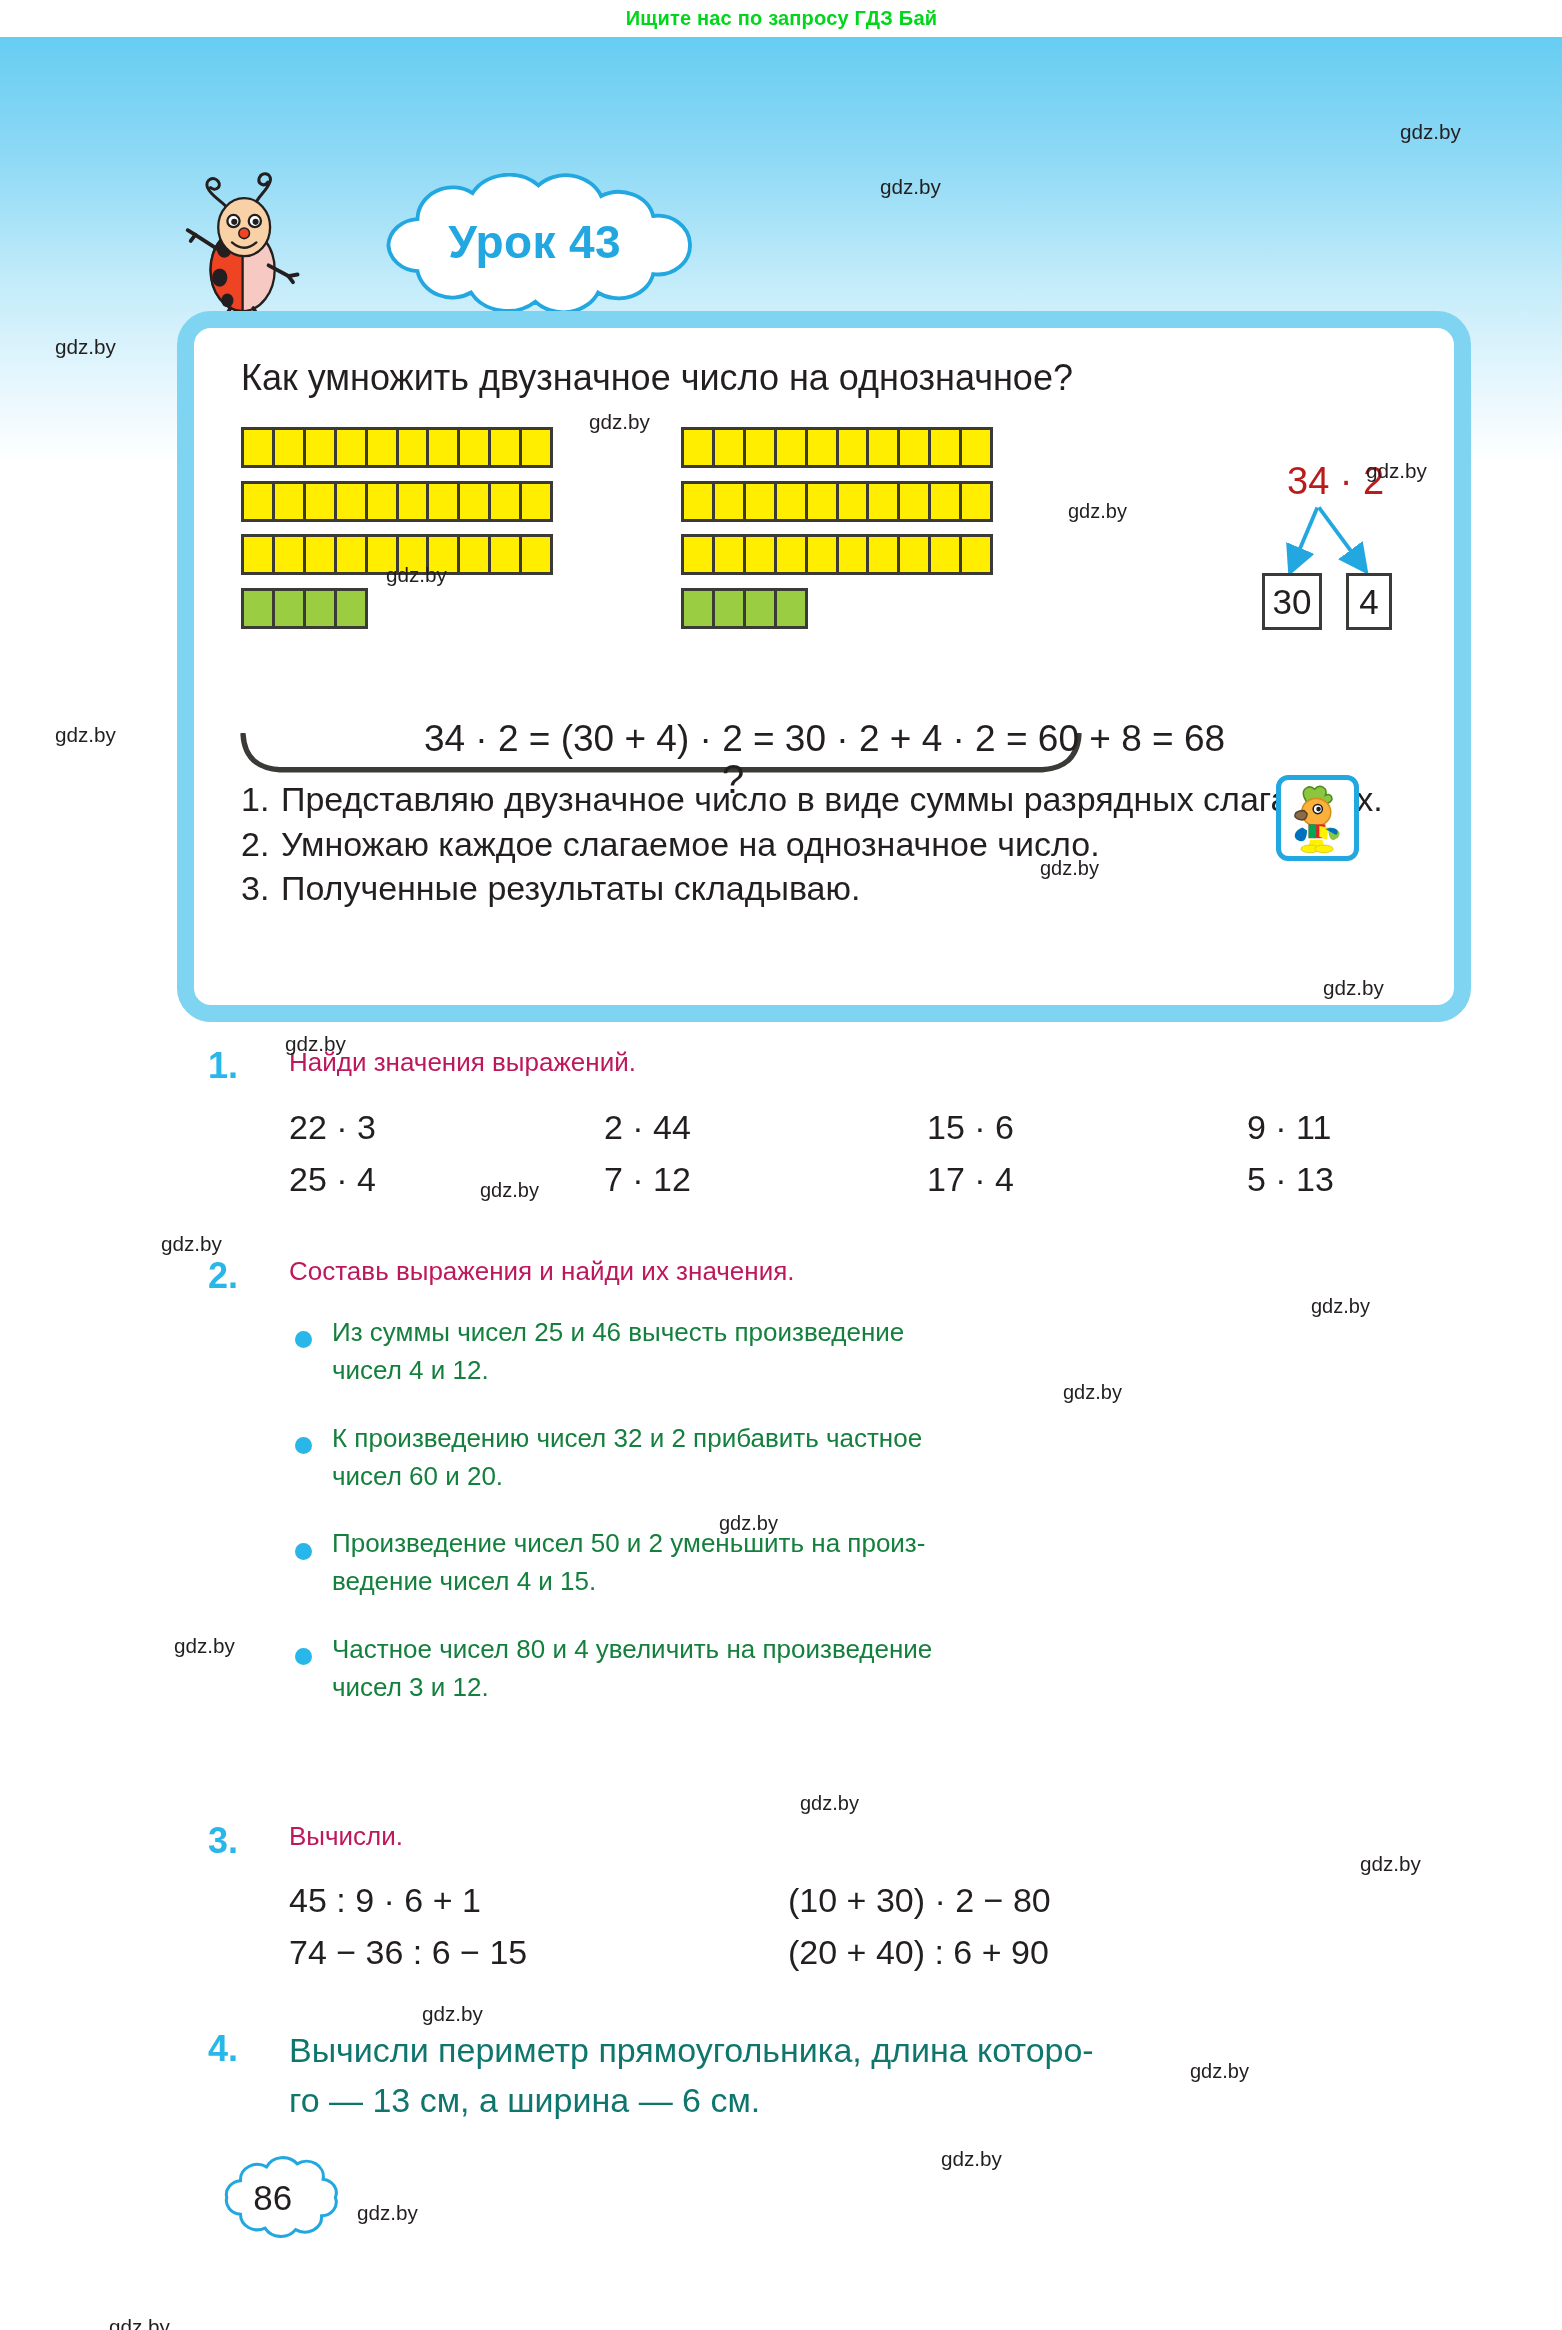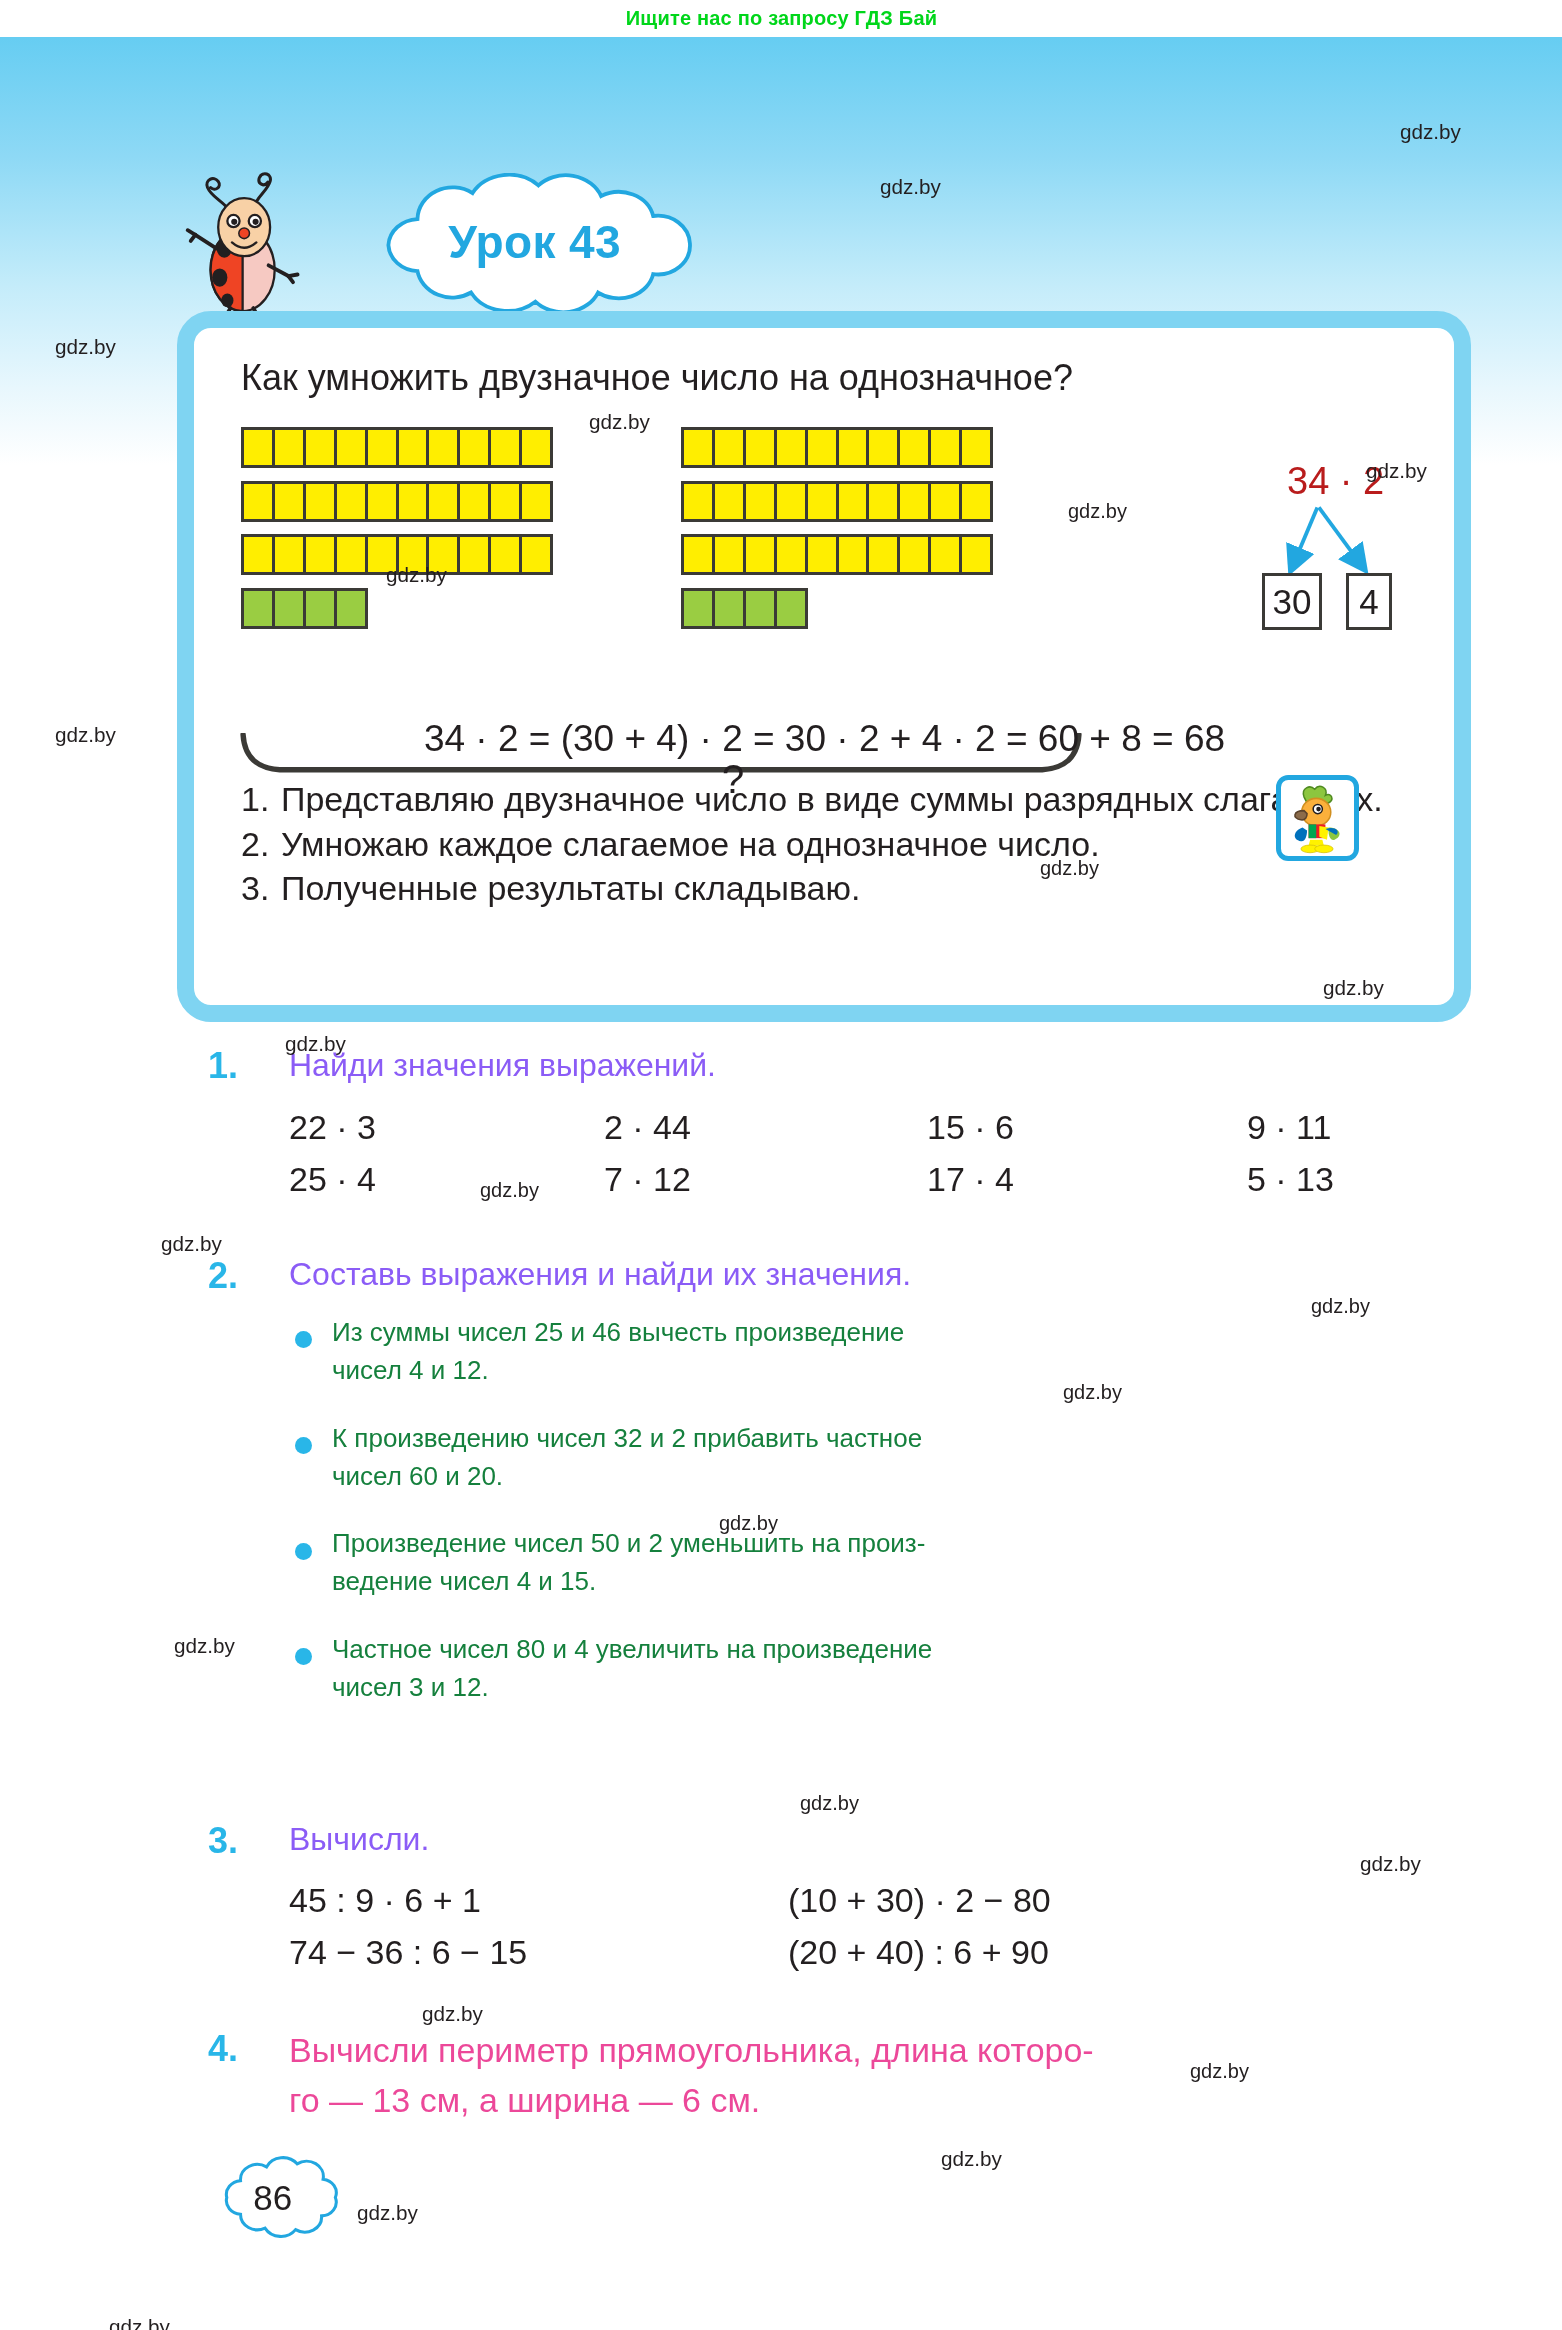--- a/index.html
+++ b/index.html
@@ -130,39 +130,39 @@
     box-sizing: border-box;
   }
   
   .ex { position: absolute; left: 0; width: 1563px; }
   .ex-num {
     position: absolute;
     color: #29b6e8; font-weight: bold; font-size: 36px;
   }
   .ex-title {
     position: absolute;
-    color: #8b5cf6; font-size: 32px; white-space: nowrap;
+    color: #be185d; font-size: 26px; white-space: nowrap;
   }
   .expr-cell {
     position: absolute;
     color: #231f20; font-size: 34px; white-space: nowrap;
   }
   .bullet-item {
     position: absolute;
     color: #15803d; font-size: 26px;
     line-height: 1.48;
   }
   .bullet-dot {
     position: absolute;
     width: 17px; height: 17px; border-radius: 50%;
     background: #29b6e8;
   }
   .ex-text {
     position: absolute;
-    color: #ec4899; font-size: 34px; line-height: 1.48;
+    color: #0f766e; font-size: 34px; line-height: 1.48;
   }
   
   .page-num-cloud { position: absolute; left: 213px; top: 2116px; width: 130px; height: 89px; }
   .page-num-cloud .pn {
     position: absolute; left: 0; top: 0; width: 130px; height: 89px;
     display: flex; align-items: center; justify-content: center;
     font-size: 35px; color: #231f20;
     padding-right: 10.7px; box-sizing: border-box;
   }
   

